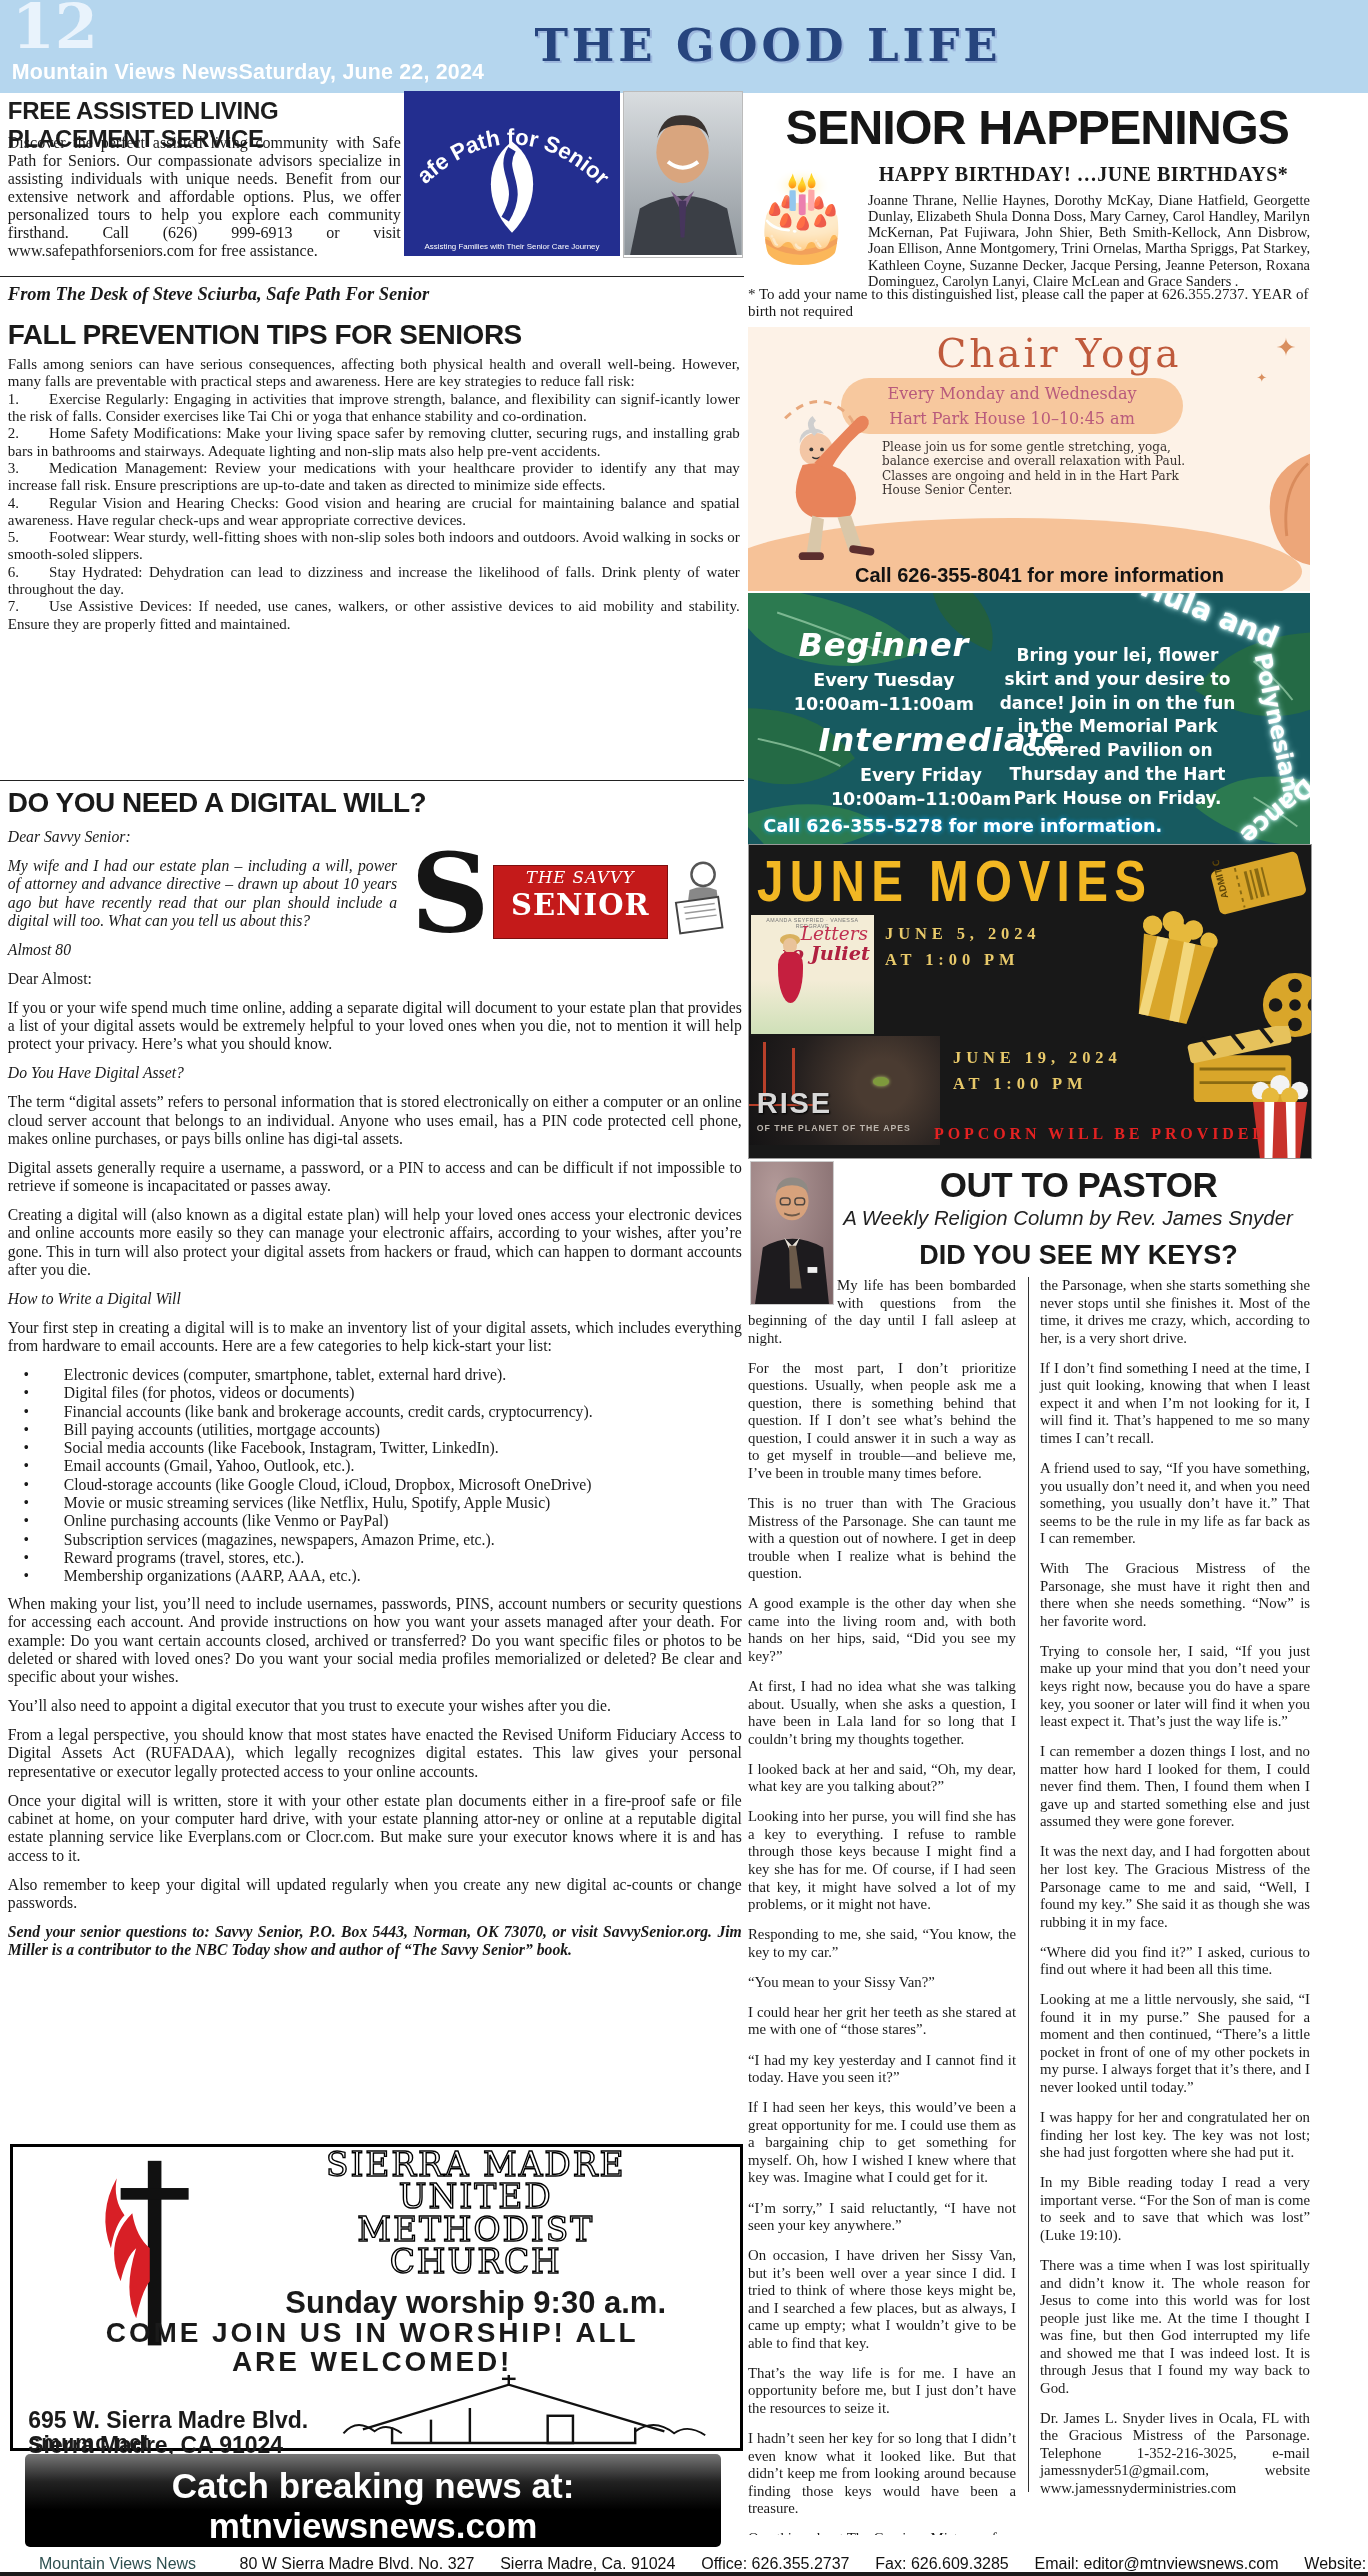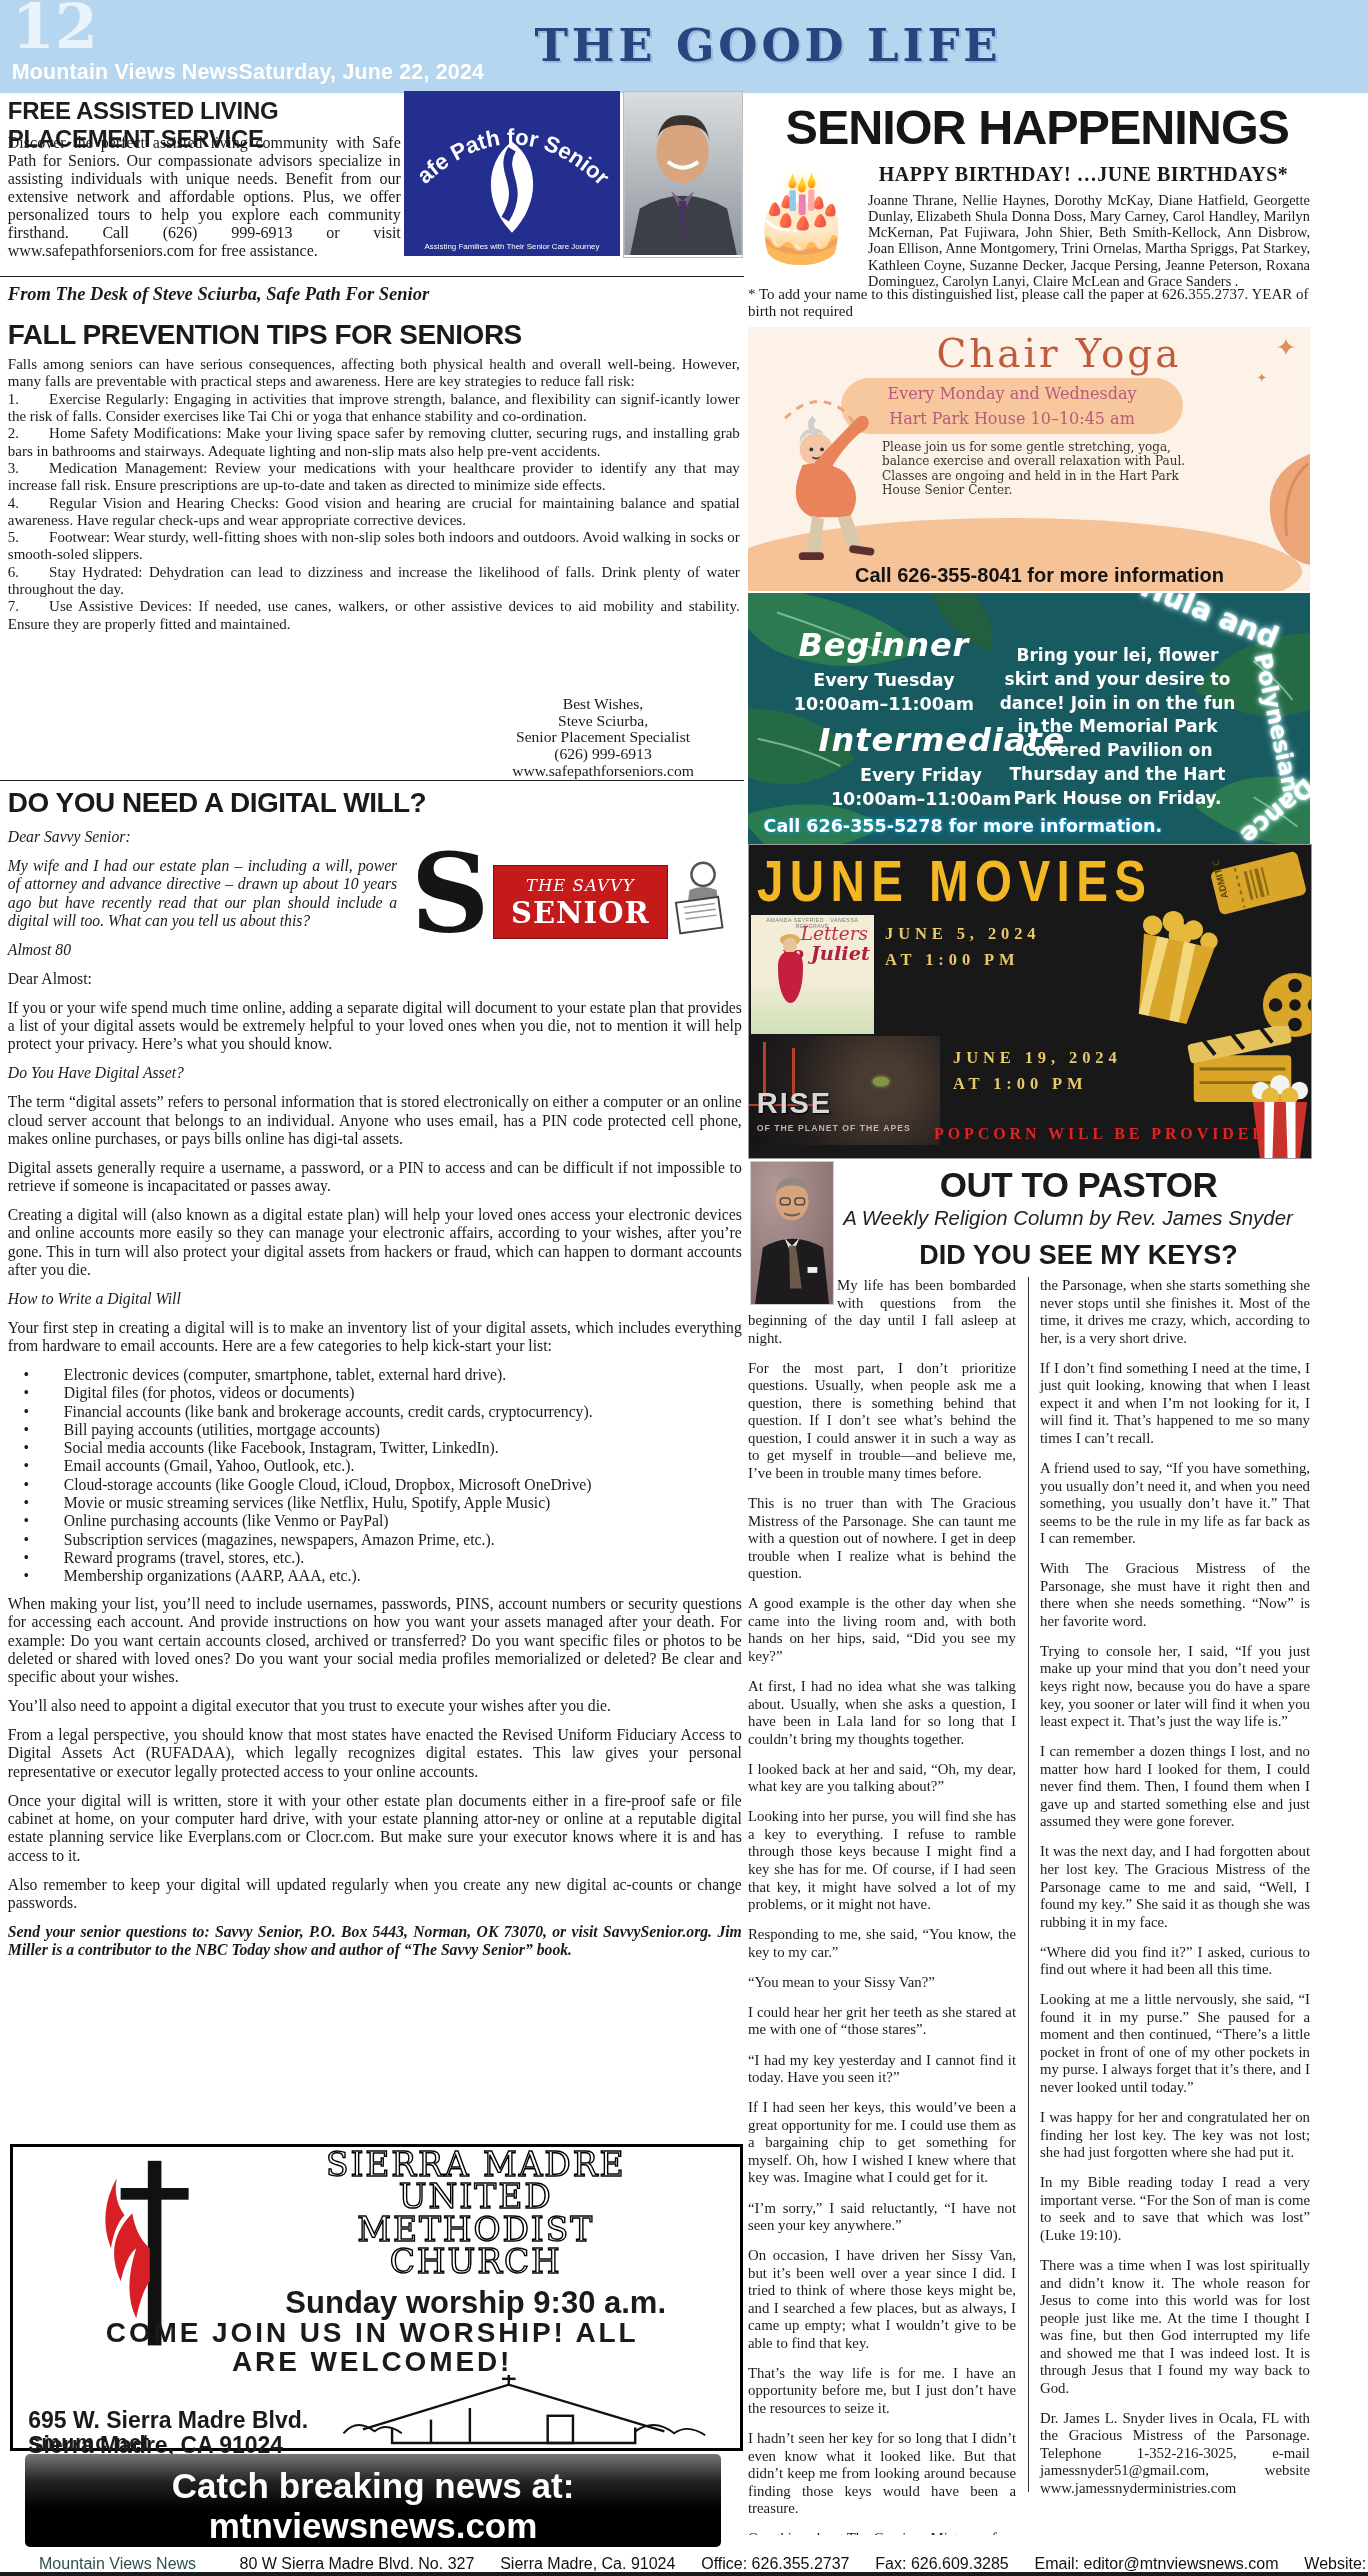--- a/index.html
+++ b/index.html
@@ -32,21 +32,21 @@
   .dw-head{left:7.8px;top:787px;width:680px;font-size:28px;font-weight:bold;letter-spacing:-0.5px;}
   .dw-body{left:7.8px;top:828px;width:734px;font-size:15.7px;line-height:1.165;}
   .dw-body p{margin:0 0 10.7px 0;}
   .italic{font-style:italic;}
   .dw-bullet{position:relative;padding-left:56px;margin:0 !important;}
   .dw-bullet::before{content:"\2022";position:absolute;left:15.6px;top:0;}
   .savvy-logo{float:right;width:331px;height:97px;margin:27px 0 5.8px 13.6px;position:relative;}
   .savvy-s{position:absolute;left:0;top:-15.6px;font-family:"DejaVu Serif",serif;font-size:109px;font-weight:bold;color:#151515;line-height:1;}
   .savvy-red{position:absolute;left:82px;top:9.7px;width:173px;height:72px;background:#c41a1a;border:1.9px solid #7d0f0f;
              color:#fff;text-align:center;font-family:"DejaVu Serif",serif;}
-  .savvy-the{font-size:16.5px;font-style:italic;margin-top:10px;letter-spacing:1px;}
+  .savvy-the{font-size:16.5px;font-style:italic;margin-top:2px;letter-spacing:1px;}
   .savvy-sen{font-size:29px;font-weight:bold;letter-spacing:1px;margin-top:1.9px;}
 
   
   .sh-head{left:770px;top:99px;width:540px;text-align:center;font-size:49px;font-weight:bold;
            letter-spacing:-1px;color:#161616;transform:scaleX(.99);transform-origin:left;}
   .sh-sub{left:855px;top:163px;width:457px;text-align:center;font-size:20px;font-weight:bold;letter-spacing:0.5px;}
   .cake{left:748px;top:173px;font-size:86px;line-height:1;}
   .sh-names{left:868px;top:192px;width:442px;font-size:14.4px;line-height:1.12;}
   .sh-note{left:748px;top:286px;width:562px;font-size:15px;line-height:1.15;}
 
@@ -191,27 +191,20 @@
     <div>
         <p class="tip">1.  Exercise Regularly: Engaging in activities that improve strength, balance, and flexibility can signif-icantly lower the risk of falls. Consider exercises like Tai Chi or yoga that enhance stability and co-ordination.</p>
         <p class="tip">2.  Home Safety Modifications: Make your living space safer by removing clutter, securing rugs, and installing grab bars in bathrooms and stairways. Adequate lighting and non-slip mats also help pre-vent accidents.</p>
         <p class="tip">3.  Medication Management: Review your medications with your healthcare provider to identify any that may increase fall risk. Ensure prescriptions are up-to-date and taken as directed to minimize side effects.</p>
         <p class="tip">4.  Regular Vision and Hearing Checks: Good vision and hearing are crucial for maintaining balance and spatial awareness. Have regular check-ups and wear appropriate corrective devices.</p>
         <p class="tip">5.  Footwear: Wear sturdy, well-fitting shoes with non-slip soles both indoors and outdoors. Avoid walking in socks or smooth-soled slippers.</p>
         <p class="tip">6.  Stay Hydrated: Dehydration can lead to dizziness and increase the likelihood of falls. Drink plenty of water throughout the day.</p>
         <p class="tip">7.  Use Assistive Devices: If needed, use canes, walkers, or other assistive devices to aid mobility and stability. Ensure they are properly fitted and maintained.</p>
       </div>
   </div>
-  <div class="abs signoff">
-      <div class="signline">Best Wishes,</div>
-      <div class="signline">Steve Sciurba,</div>
-      <div class="signline">Senior Placement Specialist</div>
-      <div class="signline">(626) 999-6913</div>
-      <div class="signline">www.safepathforseniors.com</div>
-    </div>
 
   <div class="abs rule" style="left:0;top:780px;width:744px;"></div>
 
   <div class="abs dw-head sans">DO YOU NEED A DIGITAL WILL?</div>
   <div class="abs dw-body just">
     <div class="savvy-logo">
       <div class="savvy-s">S</div>
       <div class="savvy-red">
         <div class="savvy-the">THE SAVVY</div>
         <div class="savvy-sen">SENIOR</div>

